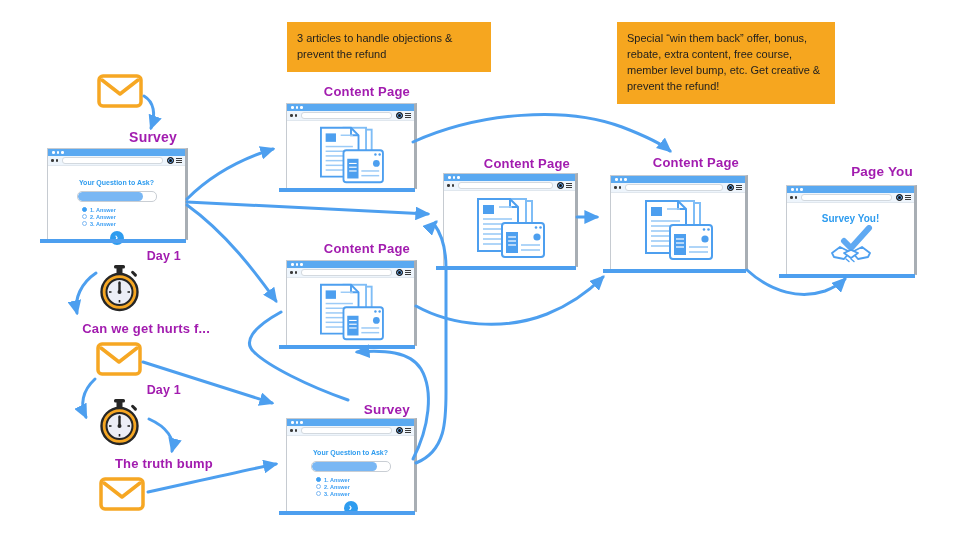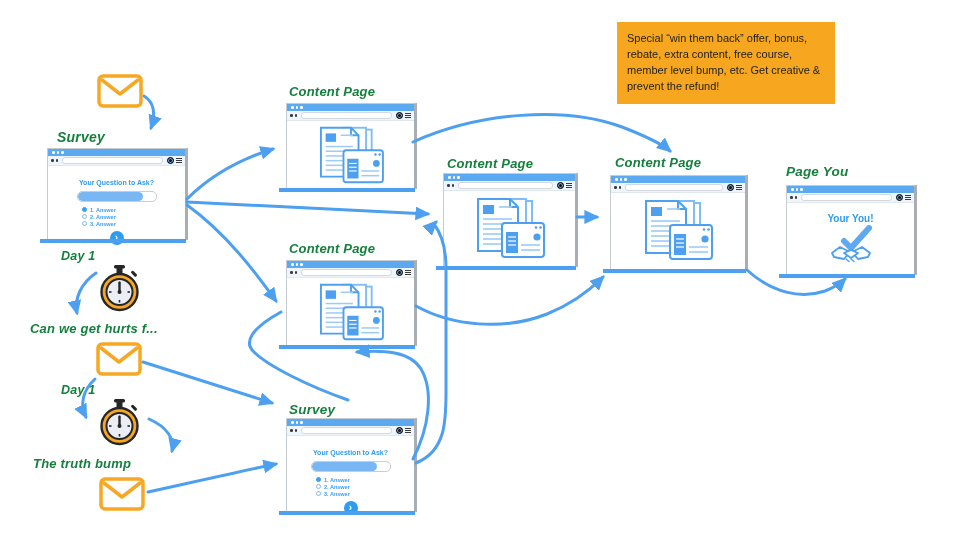--- a/index.html
+++ b/index.html
@@ -1,20 +1,20 @@
 <!DOCTYPE html>
 <html><head>
 <meta charset="utf-8">
 <style>
   html,body{margin:0;padding:0;background:#ffffff;}
   #canvas{position:relative;width:960px;height:540px;overflow:hidden;background:#ffffff;
           font-family:"Liberation Sans",sans-serif;}
   .abs{position:absolute;}
   
-  .lbl{position:absolute;color:#15803d;font-weight:bold;text-align:left;letter-spacing:.2px;font-style:italic;}
+  .lbl{position:absolute;color:#a21caf;font-weight:bold;text-align:right;letter-spacing:.2px;}
   
   .callout{position:absolute;background:#F6A61F;color:#1e1e1e;font-size:11px;line-height:1.45;
            padding:9px 10px;font-weight:500;}
   
   .win{position:absolute;background:#fff;border:1px solid #c6cbd1;border-right:3px solid #a8aeb4;}
   .tbar{height:7px;background:#5AA9F1;display:flex;align-items:center;gap:2px;padding-left:4px;}
   .tbar .dot{width:2.5px;height:2.5px;border-radius:50%;background:#fff;}
   .toolbar{height:9px;background:#eef5fc;border-bottom:1px solid #e0e7ee;display:flex;align-items:center;
            gap:2px;padding:0 3px;}
   .navdot{width:2.5px;height:2.5px;border-radius:50%;background:#3a3a3a;}
@@ -65,20 +65,21 @@
       <path d="M 149 419 C 167 427 175 439 172 451" marker-end="url(#ah)"></path>
       <path d="M 413 142 C 480 112 565 106 622 127 C 648 137 663 145 670 151" marker-end="url(#ah)"></path>
       <path d="M 577 217 L 597 217" marker-end="url(#ah)"></path>
       <path d="M 416 306 C 452 326 504 331 547 314 C 572 304 591 289 603 277" marker-end="url(#ah)"></path>
       <path d="M 747 270 C 772 293 801 299 825 291 C 835 287 841 283 845 279" marker-end="url(#ah)"></path>
       <path d="M 413 459 C 429 428 434 391 421 369 C 410 351 383 350 357 352" marker-end="url(#ah)"></path>
       <path d="M 416 463 C 446 451 446 420 446 392 L 446 268 C 446 246 440 232 434 224 L 436 222" marker-end="url(#ah)"></path>
     </g>
   </svg>
 
+  <div class="callout" style="left:287px;top:22px;width:184px;">3 articles to handle objections &amp; prevent the refund</div>
   <div class="callout" style="left:617px;top:22px;width:198px;">Special “win them back” offer, bonus, rebate, extra content, free course, member level bump, etc. Get creative &amp; prevent the refund!</div>
 
   <svg class="abs node" style="left:97px;top:74px;" width="46" height="34" viewBox="0 0 46 34">
     <rect x="2" y="2" width="42" height="30" rx="4" fill="#fff" stroke="#F6A723" stroke-width="3.5"></rect>
     <path d="M5 6 L23 20 L41 6" fill="none" stroke="#F6A723" stroke-width="3.5" stroke-linejoin="round" stroke-linecap="round"></path>
   </svg>
 
   <div class="lbl" style="left:57px;top:129px;width:120px;font-size:14px;">Survey</div>
 
   <div class="lbl" style="left:61px;top:249px;width:120px;font-size:12.5px;">Day 1</div>
@@ -384,21 +385,21 @@
       <div class="dot"></div>
     </div>
     <div class="toolbar">
       <div class="navdot"></div>
       <div class="navdot"></div>
       <div class="urlpill"></div>
       <div class="circle-ico"></div>
       <div class="menu-ico"></div>
     </div>
     <div class="wbody">
-      <div class="ty-msg">Your You!</div>
+      <div class="ty-msg">Survey You!</div>
       <svg width="54" height="42" viewBox="0 0 54 42" style="margin-top:1px;">
         <path d="M20 16 L27 23 L45 3" fill="none" stroke="#5FA9F2" stroke-width="6" stroke-linecap="round" stroke-linejoin="round"></path>
         <g fill="#fff" stroke="#4D9FEF" stroke-width="1.8" stroke-linejoin="round">
           <path d="M8 28 L16 22 L26 27 L20 34 L10 32 Z"></path>
           <path d="M46 28 L38 22 L28 27 L34 34 L44 32 Z"></path>
           <path d="M20 28 L27 25 L34 28 L27 33 Z" fill="#fff"></path>
         </g>
         <g stroke="#4D9FEF" stroke-width="1.4" stroke-linecap="round">
           <line x1="22" y1="34" x2="25" y2="36.5"></line>
             <line x1="27" y1="34" x2="30" y2="36.5"></line>

